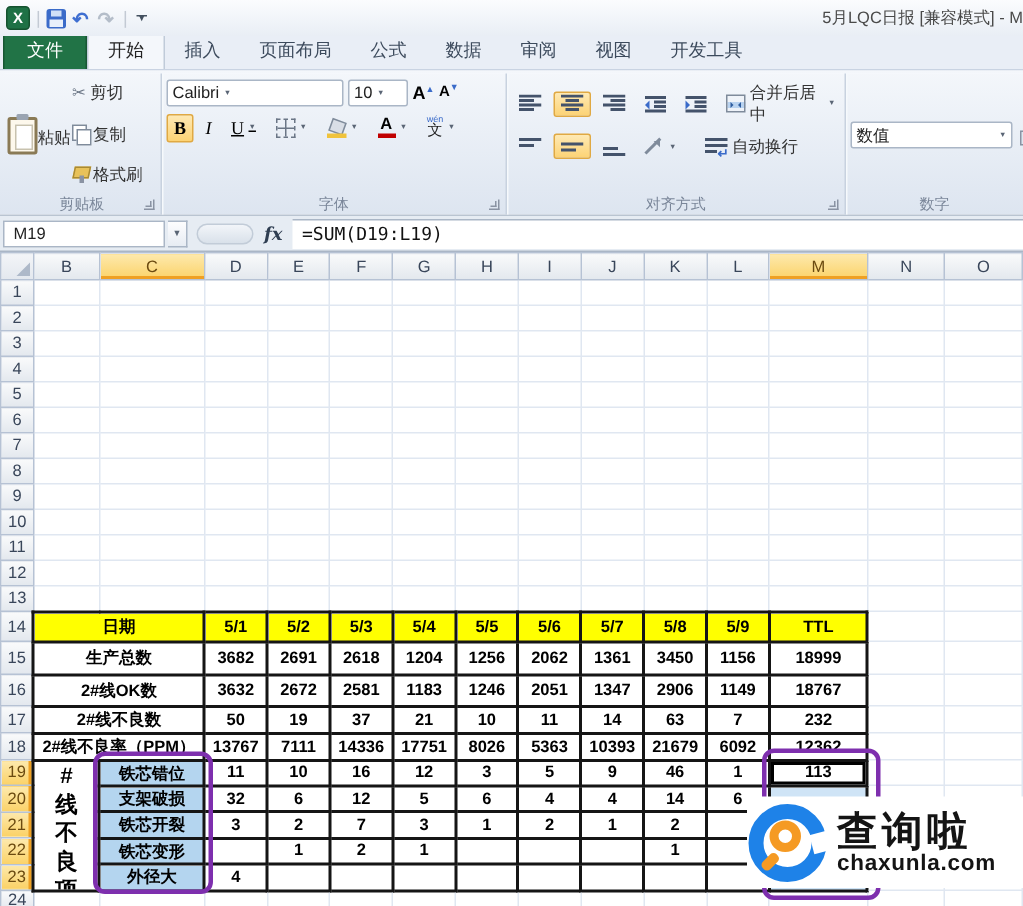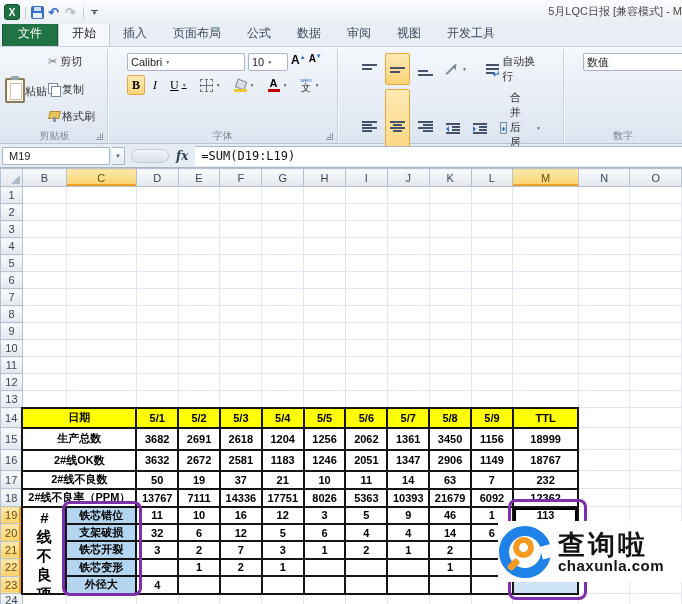--- a/index.html
+++ b/index.html
@@ -48,21 +48,21 @@
   .mini-col{display:flex;flex-direction:column;justify-content:space-between;padding:2px 0 4px}
   .scissor{color:#6b7686;font-size:11px}
   .copy-ic{width:11px;height:12px;position:relative}
   .copy-ic::before,.copy-ic::after{content:"";position:absolute;width:8px;height:9px;background:#fff;border:1px solid #7f8b9b}
   .copy-ic::before{left:0;top:0}.copy-ic::after{left:3px;top:3px}
   .brush-ic{width:11px;height:11px;position:relative}
   .brush-ic::before{content:"";position:absolute;left:1px;top:0;width:9px;height:6px;background:#e8c25a;border:1px solid #a98a33;transform:skewX(-12deg)}
   .brush-ic::after{content:"";position:absolute;left:5px;bottom:0;width:3px;height:5px;background:#8a93a3}
 
   
-  .frow{display:flex;gap:3px;margin:2px 16px}
+  .frow{display:flex;align-items:center;gap:3px;margin:2px 0}
   .bold-b{font-weight:bold;font-size:12px;font-family:"Liberation Serif",serif}
   .ital-b{font-style:italic;font-size:12px;font-family:"Liberation Serif",serif}
   .und-b{font-size:12px;text-decoration:underline;font-family:"Liberation Serif",serif}
   .grow-f{font-size:12px;font-weight:bold;position:relative}
   .grow-f sup{font-size:6px;color:#3a6bc9}
   .shrink-f{font-size:10px;font-weight:bold}
   .shrink-f sup{font-size:6px;color:#3a6bc9}
   .border-ic{width:13px;height:13px;border:1px dashed #6b7686;position:relative}
   .border-ic::before{content:"";position:absolute;left:50%;top:0;bottom:0;border-left:1px solid #6b7686}
   .border-ic::after{content:"";position:absolute;top:50%;left:0;right:0;border-top:1px solid #6b7686}
@@ -129,21 +129,21 @@
   td.mfill{background:#cfe4f6}
   td.acell{background:#fff;box-shadow:inset 0 0 0 2px #000}
   td.vlab{background:#fff;vertical-align:top}
   .vtxt{display:flex;flex-direction:column;align-items:center;height:85px;overflow:hidden}
   .vtxt span{font-size:15px;font-weight:bold;line-height:19px;color:#000}
 
   
   .pbox{position:absolute;border:3px solid #7e2fae;border-radius:8px;pointer-events:none}
   .pbox.c{left:62px;top:333px;width:80px;height:95px}
   .pbox.m{left:508px;top:331px;width:79px;height:101px}
-  .wm{position:absolute;left:498px;top:353px;width:184px;height:61px;background:#fff;display:flex;align-items:center;gap:6px}
+  .wm{position:absolute;left:498px;top:363px;width:184px;height:61px;background:#fff;display:flex;align-items:center;gap:6px}
   .wm-logo{position:relative;width:54px;height:54px;flex:0 0 54px}
   .wm-ring{position:absolute;inset:1px;border:10px solid #1e82e8;border-radius:50%}
   .wm-notch{position:absolute;right:-2px;top:20px;width:13px;height:13px;background:#fff;transform:rotate(-15deg)}
   .wm-mag{position:absolute;left:15px;top:12px;width:21px;height:21px;border:6px solid #f59a23;border-radius:50%}
   .wm-handle{position:absolute;left:12px;top:33px;width:7px;height:13px;background:#f59a23;border-radius:3px;transform:rotate(45deg)}
   .wm-text{display:flex;flex-direction:column;line-height:1}
   .wm-brand{font-family:"DejaVu Serif",serif;font-weight:bold;font-size:27px;color:#141414;letter-spacing:3px}
   .wm-domain{font-size:15px;font-weight:bold;color:#141414;letter-spacing:.5px}
 </style>
 </head>
@@ -249,47 +249,20 @@
           <span>字体</span>
           <span class="dlg"></span>
         </div>
     </div>
 
     <div class="rgroup" style="width:226px">
       <div class="gbody" style="flex-direction:column">
         <div class="frow">
           <span class="tog">
               <svg class="alico" width="15" height="13">
-                <line x1="0" y1="2" x2="15" y2="2" stroke="#44536b" stroke-width="2"></line>
-                <line x1="0" y1="6" x2="10" y2="6" stroke="#44536b" stroke-width="2"></line>
-              </svg>
-            </span>
-          <span class="tog on">
-              <svg class="alico" width="15" height="13">
-                <line x1="0" y1="5" x2="15" y2="5" stroke="#44536b" stroke-width="2"></line>
-                <line x1="0" y1="9" x2="10" y2="9" stroke="#44536b" stroke-width="2"></line>
-              </svg>
-            </span>
-          <span class="tog">
-              <svg class="alico" width="15" height="13">
-                <line x1="0" y1="8" x2="10" y2="8" stroke="#44536b" stroke-width="2"></line>
-                <line x1="0" y1="12" x2="15" y2="12" stroke="#44536b" stroke-width="2"></line>
-              </svg>
-            </span>
-          <span class="tog dd">
-              <span class="orient-ic"></span>
-            </span>
-          <span class="btn" style="margin-left:8px">
-              <span class="wrap-ic"></span>
-              <span>自动换行</span>
-            </span>
-        </div>
-        <div class="frow">
-          <span class="tog">
-              <svg class="alico" width="15" height="13">
                 <line x1="0" y1="1" x2="15" y2="1" stroke="#44536b" stroke-width="2"></line>
                 <line x1="0" y1="4" x2="10" y2="4" stroke="#44536b" stroke-width="2"></line>
                 <line x1="0" y1="7" x2="15" y2="7" stroke="#44536b" stroke-width="2"></line>
                 <line x1="0" y1="10" x2="10" y2="10" stroke="#44536b" stroke-width="2"></line>
               </svg>
             </span>
           <span class="tog on">
               <svg class="alico" width="15" height="13">
                 <line x1="0" y1="1" x2="15" y2="1" stroke="#44536b" stroke-width="2"></line>
                 <line x1="3" y1="4" x2="12" y2="4" stroke="#44536b" stroke-width="2"></line>
@@ -319,21 +292,52 @@
                 <i></i>
                 <i></i>
                 <i></i>
               </span>
             </span>
           <span class="btn dd" style="margin-left:2px">
               <span class="merge-ic"></span>
               <span>合并后居中</span>
             </span>
         </div>
+        <div class="frow">
+          <span class="tog">
+              <svg class="alico" width="15" height="13">
+                <line x1="0" y1="2" x2="15" y2="2" stroke="#44536b" stroke-width="2"></line>
+                <line x1="0" y1="6" x2="10" y2="6" stroke="#44536b" stroke-width="2"></line>
+              </svg>
+            </span>
+          <span class="tog on">
+              <svg class="alico" width="15" height="13">
+                <line x1="0" y1="5" x2="15" y2="5" stroke="#44536b" stroke-width="2"></line>
+                <line x1="0" y1="9" x2="10" y2="9" stroke="#44536b" stroke-width="2"></line>
+              </svg>
+            </span>
+          <span class="tog">
+              <svg class="alico" width="15" height="13">
+                <line x1="0" y1="8" x2="10" y2="8" stroke="#44536b" stroke-width="2"></line>
+                <line x1="0" y1="12" x2="15" y2="12" stroke="#44536b" stroke-width="2"></line>
+              </svg>
+            </span>
+          <span class="tog dd">
+              <span class="orient-ic"></span>
+            </span>
+          <span class="btn" style="margin-left:8px">
+              <span class="wrap-ic"></span>
+              <span>自动换行</span>
+            </span>
+        </div>
       </div>
+      <div class="glabel">
+          <span>对齐方式</span>
+          <span class="dlg"></span>
+        </div>
     </div>
 
     <div class="rgroup" style="width:118px;border-right:none">
       <div class="gbody" style="flex-direction:row">
         <div class="frow">
           <div class="combo dd" style="width:108px;flex:none">
               <span style="flex:1">数值</span>
             </div>
         </div>
         <div class="frow" style="gap:7px">

